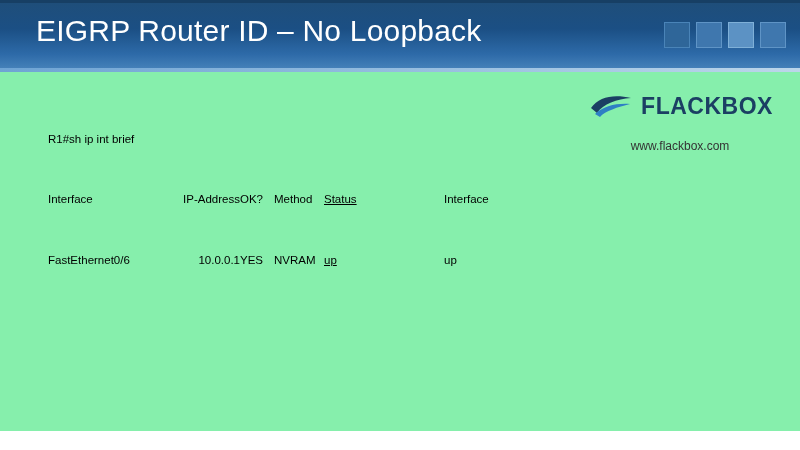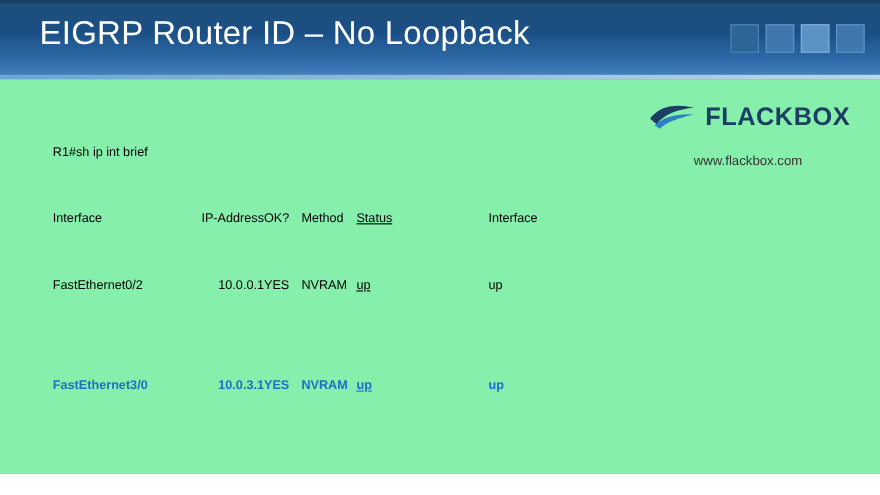--- a/index.html
+++ b/index.html
@@ -153,25 +153,24 @@
     </div>
     <div class="logo-url">www.flackbox.com</div>
   </div>
 
   <div class="console">
 
     <div class="line">R1#sh ip int brief</div>
 
     <div class="line"><span class="col-if">Interface</span><span class="col-ip">IP-Address</span><span class="col-ok">OK?</span><span class="col-me">Method</span><span class="col-st">Status</span><span>Interface</span></div>
 
-    <div class="line"><span class="col-if">FastEthernet0/2</span><span class="col-ip">10.0.0.1</span><span class="col-ok">YES</span><span class="col-me">NVRAM</span><span class="col-st">up</span><span>up</span></div>
+    <div class="line"><span class="col-if">FastEthernet0/6</span><span class="col-ip">10.0.0.1</span><span class="col-ok">YES</span><span class="col-me">NVRAM</span><span class="col-st">up</span><span>up</span></div>
 
 
 
-    <div class="line hl"><span class="col-if">FastEthernet3/0</span><span class="col-ip">10.0.3.1</span><span class="col-ok">YES</span><span class="col-me">NVRAM</span><span class="col-st">up</span><span>up</span></div>
 
     
 
     
     
 
     
 
     
     

